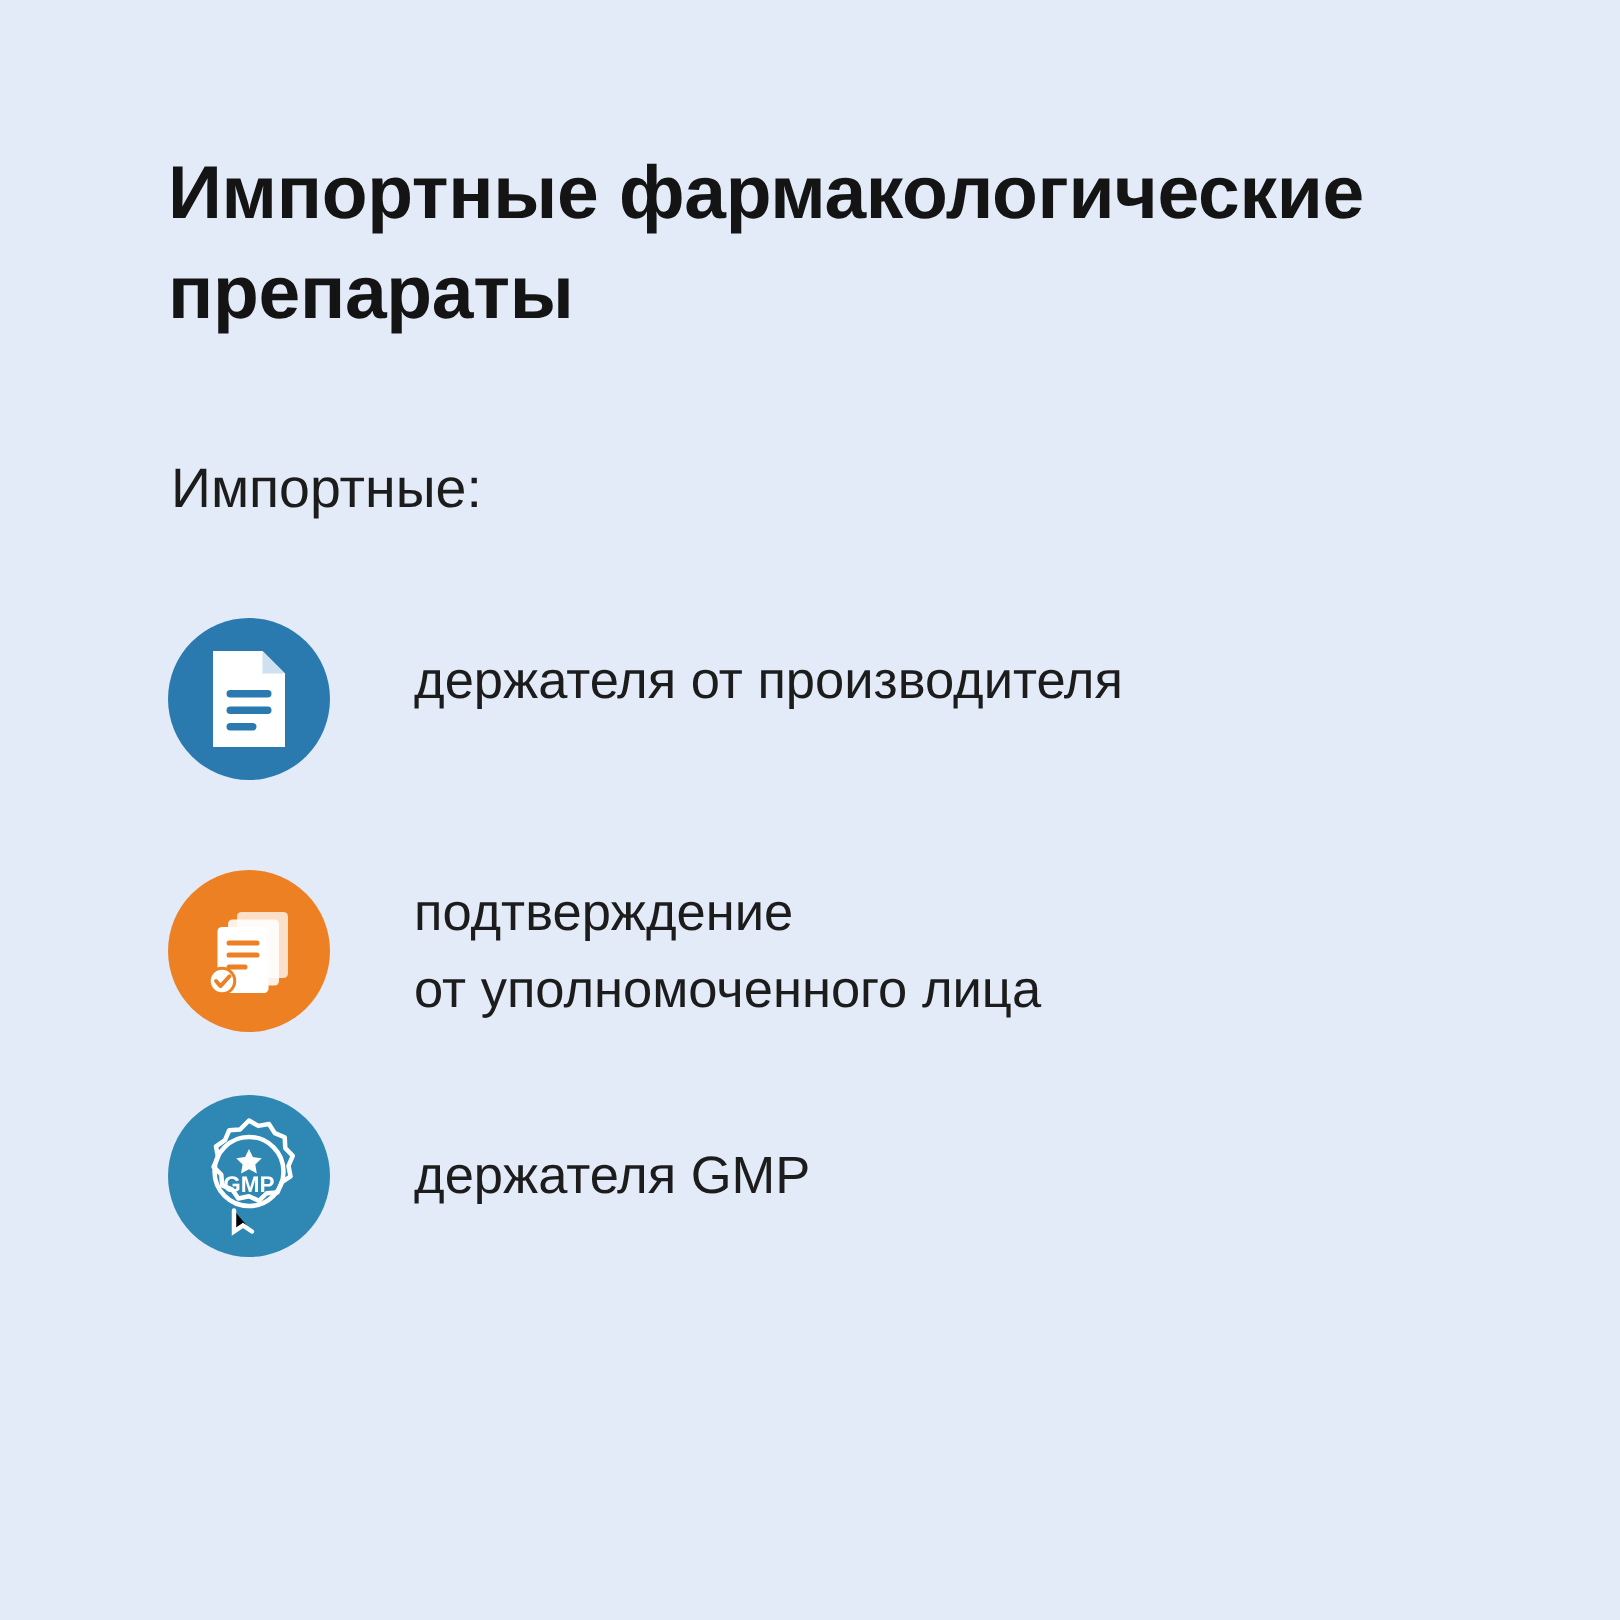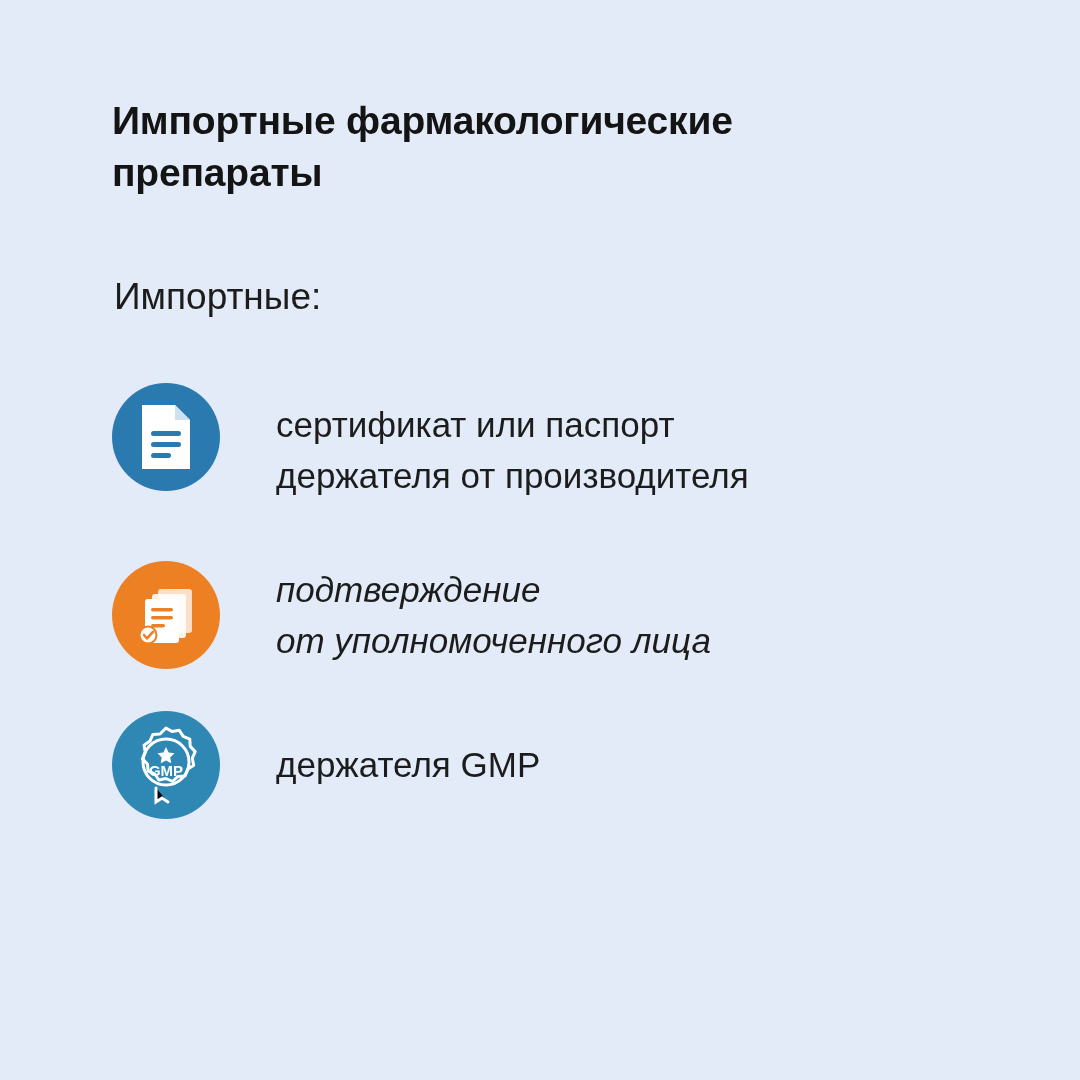--- a/index.html
+++ b/index.html
@@ -15,21 +15,21 @@
     overflow: hidden;
   }
   .slide {
     position: relative;
     width: 1080px;
     height: 1080px;
     box-sizing: border-box;
     padding: 95px 70px 0 112px;
   }
   .title {
-    font-size: 39px;
+    font-size: 50px;
     font-weight: bold;
     line-height: 1.33;
     letter-spacing: -0.2px;
     max-width: 800px;
     margin: 0;
     color: #141414;
   }
   .subtitle {
     font-size: 37px;
     line-height: 1.3;
@@ -66,21 +66,21 @@
   .item-text {
     font-size: 35px;
     line-height: 1.46;
     padding-left: 36px;
     color: #1c1c1c;
     max-width: 790px;
   }
   .item-doc .item-text { padding-top: 16px; }
   .item-stack .item-text { padding-top: 0; }
   .item-gmp .item-text { padding-top: 28px; }
-  .item-stack { align-items: center; font-style: italic; }
+  .item-stack { align-items: center; }
   .item-gmp { align-items: flex-start; }
   .nowrap-line { display: block; }
 </style>
 </head>
 <body>
 
 <div class="slide">
 
   <h1 class="title">Импортные фармакологические препараты</h1>
 
@@ -94,21 +94,20 @@
           <svg width="60" height="68" viewBox="0 0 60 68" aria-hidden="true">
             <path d="M6 2 h33 l15 15 v49 a0 0 0 0 1 0 0 H6 a0 0 0 0 1 0 0 V2 z" fill="#ffffff"></path>
             <path d="M39 2 l15 15 h-15 z" fill="#cfe0ee"></path>
             <rect x="15" y="28" width="30" height="5" rx="2.5" fill="#2a7ab0"></rect>
             <rect x="15" y="39" width="30" height="5" rx="2.5" fill="#2a7ab0"></rect>
             <rect x="15" y="50" width="20" height="5" rx="2.5" fill="#2a7ab0"></rect>
           </svg>
         </div>
       </div>
       <div class="item-text">
-        <span class="nowrap-line">сертификат или паспорт</span>
         <span class="nowrap-line">держателя от производителя</span>
       </div>
     </div>
 
     <div class="item item-stack">
       <div class="icon-wrap">
         <div class="icon-circle circle-orange">
           <svg width="68" height="68" viewBox="0 0 68 68" aria-hidden="true">
             <rect x="26" y="8" width="34" height="44" rx="3" fill="#ffffff" opacity="0.75"></rect>
             <rect x="20" y="13" width="34" height="44" rx="3" fill="#ffffff" opacity="0.88"></rect>

